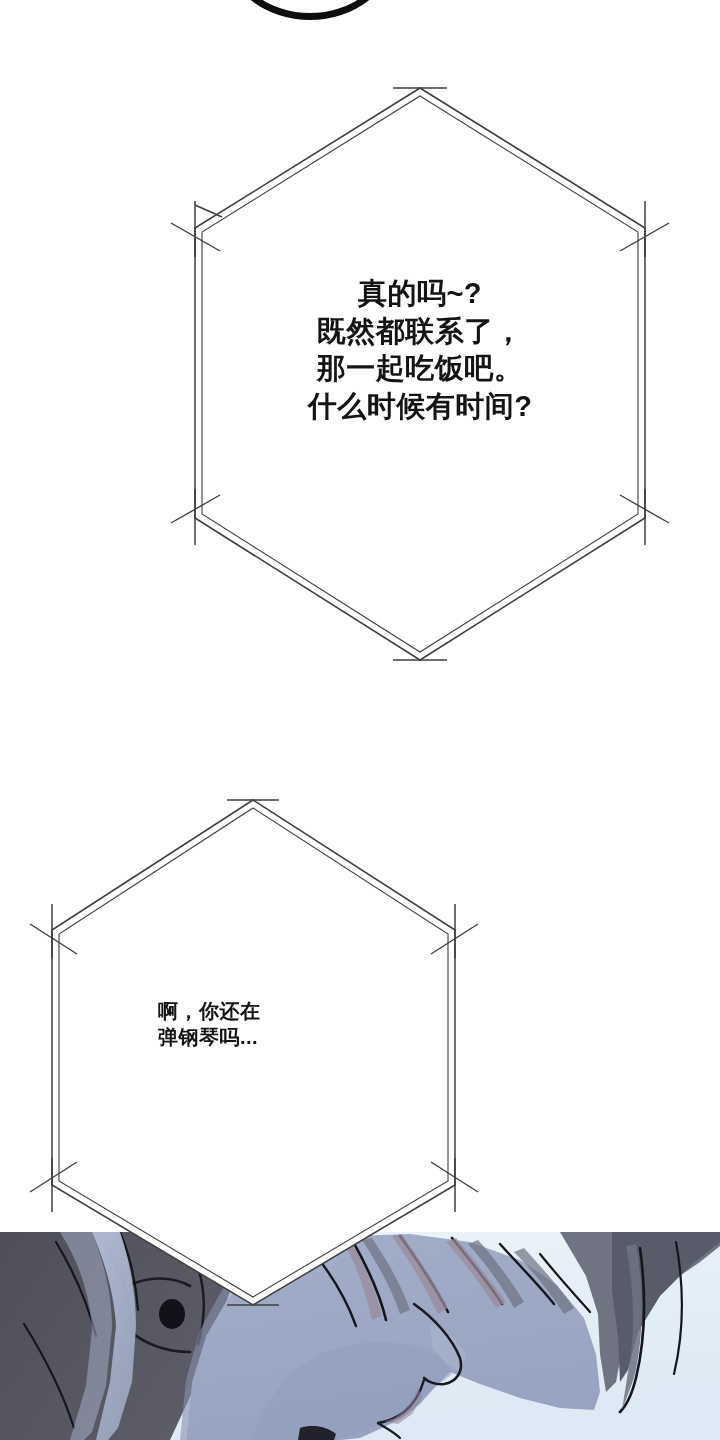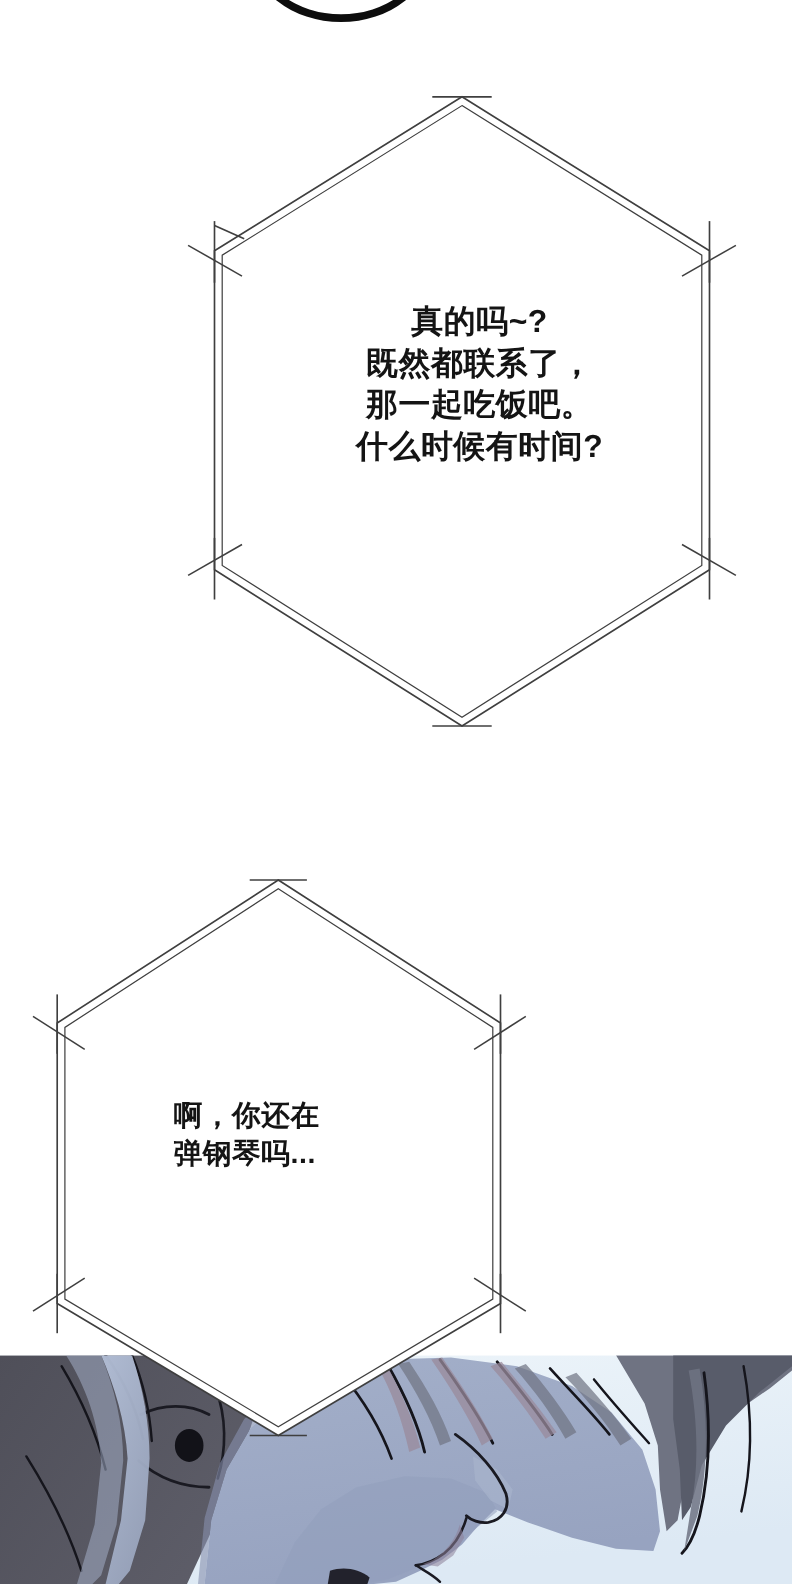--- a/index.html
+++ b/index.html
@@ -57,29 +57,29 @@
     position: absolute;
     color: #141414;
     font-weight: 700;
     letter-spacing: 0.5px;
     white-space: pre;
     line-height: 1.30;
     font-family: "Liberation Sans", "DejaVu Sans", sans-serif;
   }
   #bubble-1 { left: 180px; top: 75px; width: 480px; height: 600px; }
   #bubble-1 .bubble-text {
-    left: 16px; top: 200px; width: 480px;
+    left: 0; top: 200px; width: 480px;
     text-align: center;
     font-size: 29px;
   }
   #bubble-2 { left: 40px; top: 788px; width: 428px; height: 530px; }
   #bubble-2 .bubble-text {
     left: 118px; top: 210px; width: 300px;
     text-align: left;
-    font-size: 26px;
+    font-size: 20px;
   }
 </style>
 </head>
 <body>
 
 <div id="page">
 
   <div class="top-arc"></div>
 
   <div class="art-panel">

